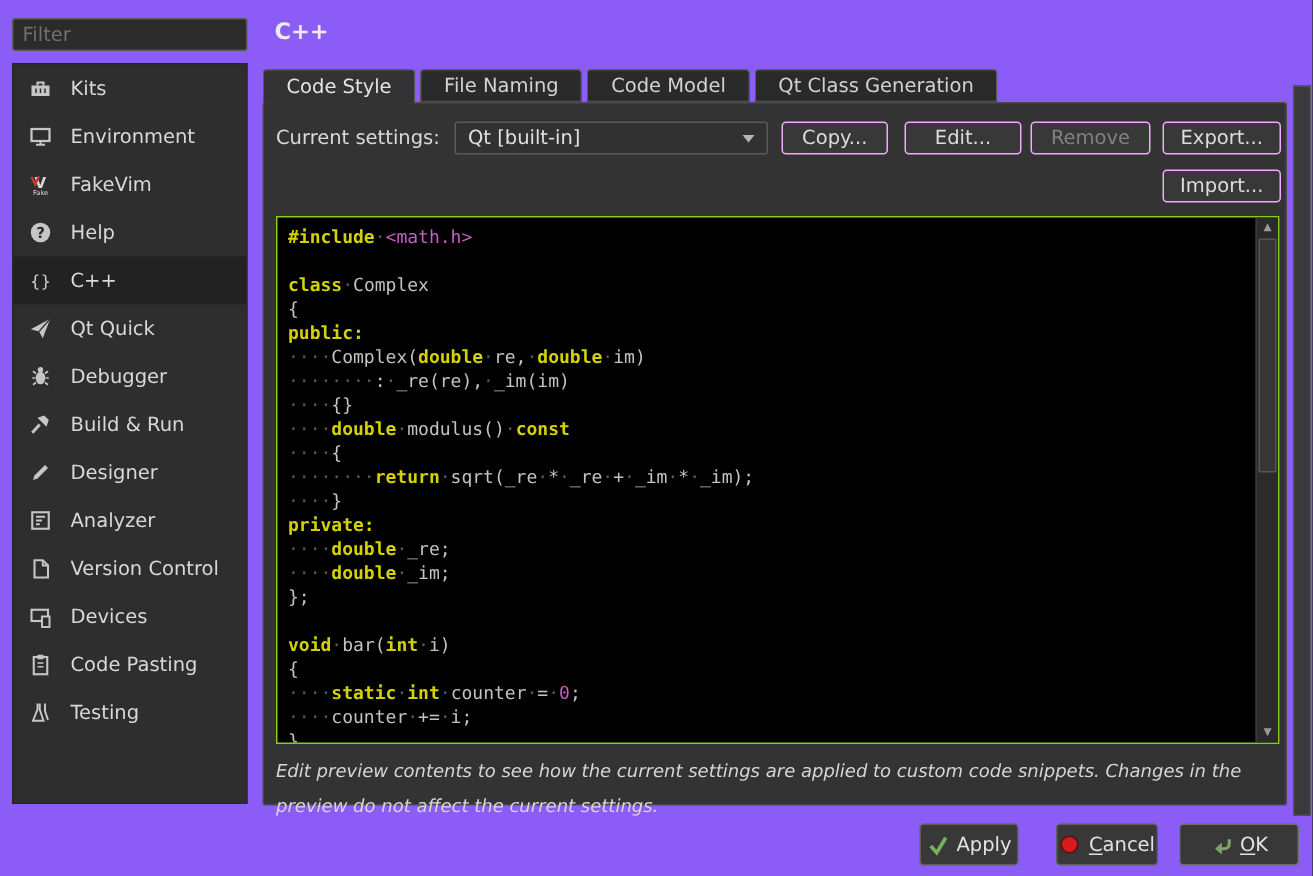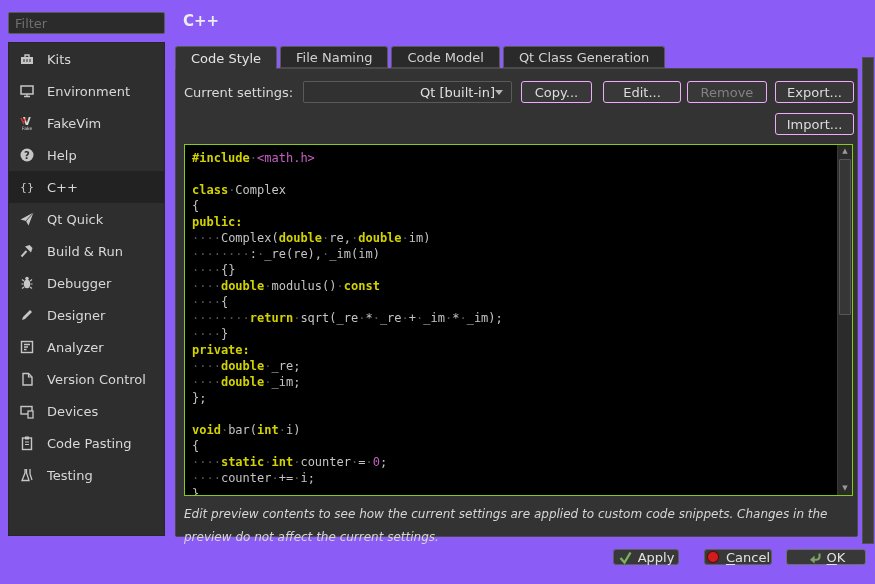--- a/index.html
+++ b/index.html
@@ -27,21 +27,21 @@
        background:#2a2a2a;border:1px solid #585858;border-bottom:1px solid #4a4a4a;
        border-radius:3px 3px 0 0;font-size:13px;color:#d2d2d2;cursor:default;white-space:nowrap;}
   .tab.active{height:23px;background:#333333;border-bottom:none;color:#e4e4e4;}
 
   
   .panel{position:absolute;left:175px;top:68px;width:683px;height:469px;box-sizing:border-box;
          border:1px solid #4a4a4a;border-radius:2px;background:#333333;z-index:1;}
   .settings-label{position:absolute;left:8px;top:16px;font-size:13px;color:#dadada;}
   .combo{position:absolute;left:127px;top:12px;width:209px;height:22px;box-sizing:border-box;
          background:#313131;border:1px solid #5a5a5a;border-radius:2px;display:flex;
-         align-items:center;justify-content:flex-end;padding:0 8px;font-size:13px;color:#e0e0e0;cursor:default;}
+         align-items:center;justify-content:space-between;padding:0 8px;font-size:13px;color:#e0e0e0;cursor:default;}
   .combo-arrow{width:0;height:0;border-left:4px solid transparent;border-right:4px solid transparent;
                border-top:5px solid #b5b5b5;}
   .btn{position:absolute;top:12px;height:22px;box-sizing:border-box;background:#383838;
        border:1px solid #f0abfc;border-radius:3px;color:#dcdcdc;
        font:13px "DejaVu Sans","Liberation Sans",sans-serif;padding:0;cursor:default;}
   .btn.disabled{color:#828282;}
   .btn-copy{left:345px;width:71px;}
   .btn-edit{left:427px;width:78px;}
   .btn-remove{left:511px;width:80px;}
   .btn-export{left:599px;width:79px;}
@@ -67,21 +67,21 @@
           border:1px solid #565656;border-radius:1px;box-sizing:border-box;}
 
   .note{position:absolute;left:8px;top:434px;width:664px;font-size:12px;line-height:23px;
         font-style:italic;color:#d6d6d6;}
 
   
   .outer-scroll{position:absolute;right:1px;top:57px;width:12px;height:487px;}
   .outer-thumb{width:100%;height:100%;box-sizing:border-box;background:#3a3a3a;border:1px solid #515151;}
 
   
-  .fbtn{position:absolute;top:549px;height:16px;box-sizing:border-box;background:#383838;
+  .fbtn{position:absolute;top:549px;height:28px;box-sizing:border-box;background:#383838;
         border:1px solid #5d5d5d;border-radius:3px;color:#e2e2e2;
         font:13px "DejaVu Sans","Liberation Sans",sans-serif;display:flex;align-items:center;
         justify-content:center;gap:5px;padding:0;cursor:default;}
   .fbtn-apply{left:613px;width:66px;}
   .fbtn-cancel{left:704px;width:68px;}
   .fbtn-ok{left:786px;width:80px;border-color:#6e6e6e;}
   .fbtn u{text-decoration:underline;text-underline-offset:2px;}
   .ficon{display:inline-flex;width:15px;height:15px;align-items:center;justify-content:center;}
 </style>
 </head>
@@ -143,35 +143,35 @@
           <svg width="16" height="16" viewBox="0 0 16 16">
             <path d="M1.5 8.5L14.5 1.5L9.5 14.5L7 10z" fill="#c6c6c6"></path>
             <path d="M7 10L14.5 1.5" stroke="#2e2e2e" stroke-width="0.8"></path>
           </svg>
         </span>
         <span>Qt Quick</span>
       </div>
       <div class="side-item">
         <span class="side-icon">
           <svg width="16" height="16" viewBox="0 0 16 16">
-            <path d="M2.5 13.5l5-5.5" stroke="#c6c6c6" stroke-width="2" fill="none"></path>
-            <path d="M6 3.5L10.5 2l3 3-1.5 4.5L9.5 7z" fill="#c6c6c6"></path>
-          </svg>
-        </span>
-        <span>Build &amp; Run</span>
-      </div>
-      <div class="side-item">
-        <span class="side-icon">
-          <svg width="16" height="16" viewBox="0 0 16 16">
             <ellipse cx="8" cy="9" rx="3.2" ry="4.2" fill="#c6c6c6"></ellipse>
             <circle cx="8" cy="3.5" r="1.8" fill="#c6c6c6"></circle>
             <path d="M5 6L3 4.5M11 6l2-1.5M4.5 9H2.5M11.5 9h2M5 12l-2 1.5M11 12l2 1.5" stroke="#c6c6c6" stroke-width="1.1"></path>
           </svg>
         </span>
         <span>Debugger</span>
+      </div>
+      <div class="side-item">
+        <span class="side-icon">
+          <svg width="16" height="16" viewBox="0 0 16 16">
+            <path d="M2.5 13.5l5-5.5" stroke="#c6c6c6" stroke-width="2" fill="none"></path>
+            <path d="M6 3.5L10.5 2l3 3-1.5 4.5L9.5 7z" fill="#c6c6c6"></path>
+          </svg>
+        </span>
+        <span>Build &amp; Run</span>
       </div>
       <div class="side-item">
         <span class="side-icon">
           <svg width="16" height="16" viewBox="0 0 16 16">
             <path d="M3 13l1-3 7-7 2 2-7 7z" fill="#c6c6c6"></path>
           </svg>
         </span>
         <span>Designer</span>
       </div>
       <div class="side-item">

